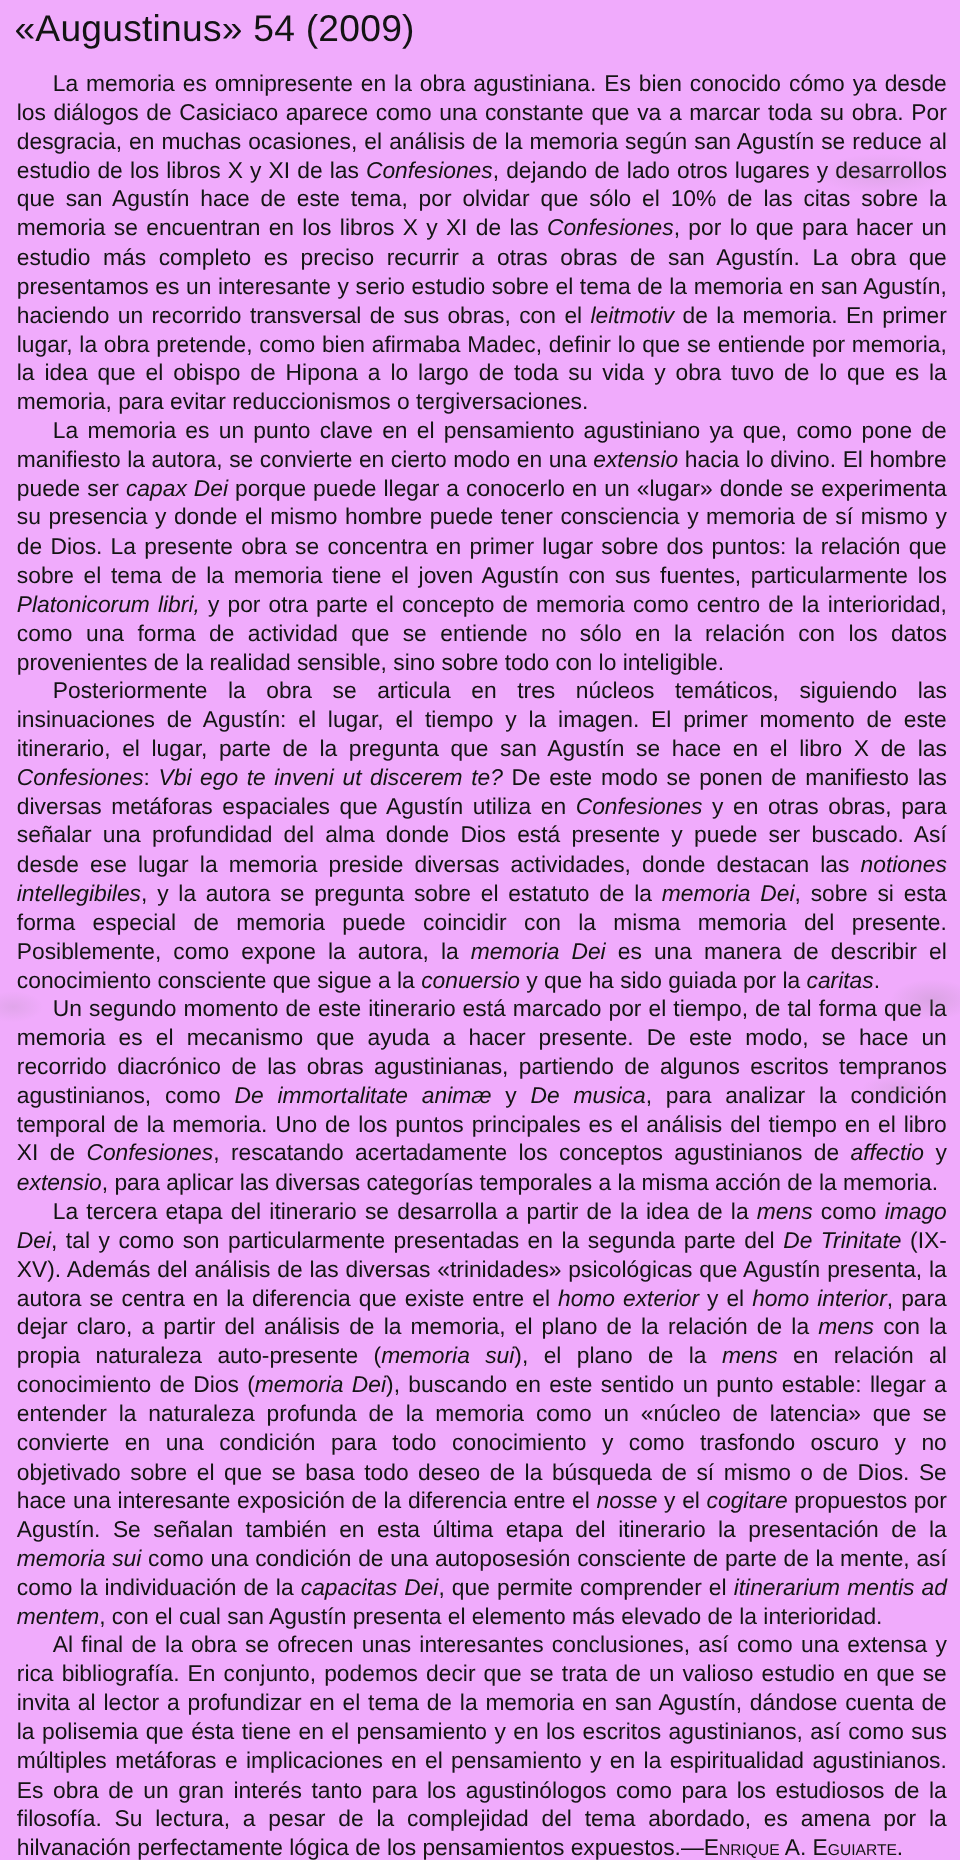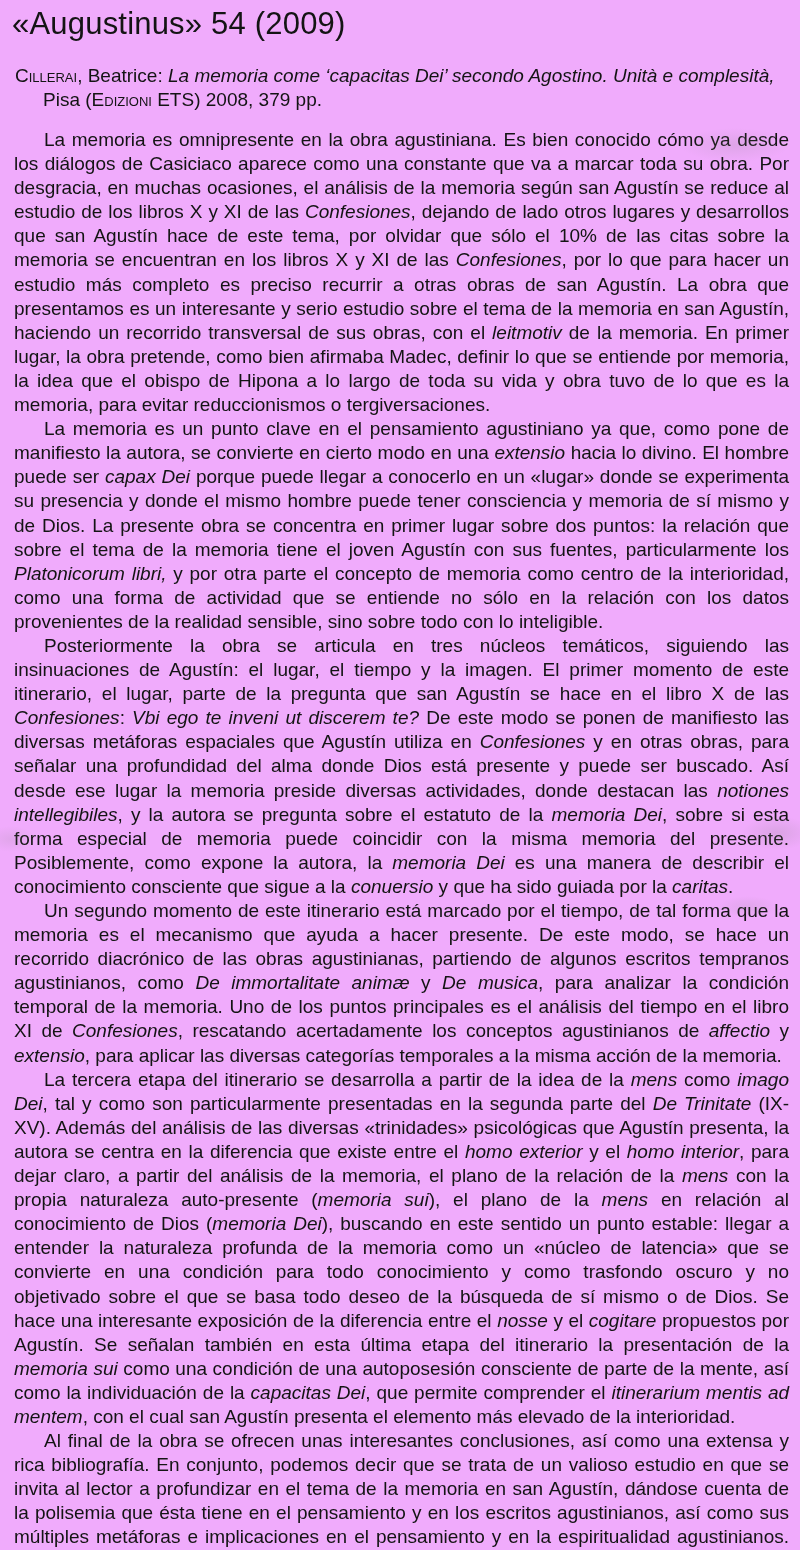--- a/index.html
+++ b/index.html
@@ -65,21 +65,20 @@
     background: radial-gradient(closest-side, rgba(130,130,128,0.14), rgba(130,130,128,0));
   }
 </style>
 </head>
 <body>
 
 <div class="page">
 
   <h1 class="journal-header">«Augustinus» 54 (2009)</h1>
 
-  <p class="citation"><span class="sc">Cillerai</span><span>, Beatrice: </span><span class="it">La memoria come ‘capacitas Dei’ secondo Agostino. Unità e complesità,</span><br><span>Pisa (</span><span class="sc">Edizioni&nbsp;ETS</span><span>) 2008, 379 pp.</span></p>
 
   <div class="body-text">
     <p class="para"><span>La memoria es omnipresente en la obra agustiniana. Es bien conocido cómo ya desde los diálogos de Casiciaco aparece como una constante que va a marcar toda su obra. Por desgracia, en muchas ocasiones, el análisis de la memoria según san Agustín se reduce al estudio de los libros X y XI de las </span><span class="it">Confesiones</span><span>, dejando de lado otros lugares y desarrollos que san Agustín hace de este tema, por olvidar que sólo el 10% de las citas sobre la memoria se encuentran en los libros X y XI de las </span><span class="it">Confesiones</span><span>, por lo que para hacer un estudio más completo es preciso recurrir a otras obras de san Agustín. La obra que presentamos es un interesante y serio estudio sobre el tema de la memoria en san Agustín, haciendo un recorrido transversal de sus obras, con el </span><span class="it">leitmotiv</span><span> de la memoria. En primer lugar, la obra pretende, como bien afirmaba Madec, definir lo que se entiende por memoria, la idea que el obispo de Hipona a lo largo de toda su vida y obra tuvo de lo que es la memoria, para evitar reduccionismos o tergiversaciones.</span></p>
     <p class="para"><span>La memoria es un punto clave en el pensamiento agustiniano ya que, como pone de manifiesto la autora, se convierte en cierto modo en una </span><span class="it">extensio</span><span> hacia lo divino. El hombre puede ser </span><span class="it">capax Dei</span><span> porque puede llegar a conocerlo en un «lugar» donde se experimenta su presencia y donde el mismo hombre puede tener consciencia y memoria de sí mismo y de Dios. La presente obra se concentra en primer lugar sobre dos puntos: la relación que sobre el tema de la memoria tiene el joven Agustín con sus fuentes, particularmente los </span><span class="it">Platonicorum libri,</span><span> y por otra parte el concepto de memoria como centro de la interioridad, como una forma de actividad que se entiende no sólo en la relación con los datos provenientes de la realidad sensible, sino sobre todo con lo inteligible.</span></p>
     <p class="para"><span>Posteriormente la obra se articula en tres núcleos temáticos, siguiendo las insinuaciones de Agustín: el lugar, el tiempo y la imagen. El primer momento de este itinerario, el lugar, parte de la pregunta que san Agustín se hace en el libro X de las </span><span class="it">Confesiones</span><span>: </span><span class="it">Vbi ego te inveni ut discerem te?</span><span> De este modo se ponen de manifiesto las diversas metáforas espaciales que Agustín utiliza en </span><span class="it">Confesiones</span><span> y en otras obras, para señalar una profundidad del alma donde Dios está presente y puede ser buscado. Así desde ese lugar la memoria preside diversas actividades, donde destacan las </span><span class="it">notiones intellegibiles</span><span>, y la autora se pregunta sobre el estatuto de la </span><span class="it">memoria Dei</span><span>, sobre si esta forma especial de memoria puede coincidir con la misma memoria del presente. Posiblemente, como expone la autora, la </span><span class="it">memoria Dei</span><span> es una manera de describir el conocimiento consciente que sigue a la </span><span class="it">conuersio</span><span> y que ha sido guiada por la </span><span class="it">caritas</span><span>.</span></p>
     <p class="para"><span>Un segundo momento de este itinerario está marcado por el tiempo, de tal forma que la memoria es el mecanismo que ayuda a hacer presente. De este modo, se hace un recorrido diacrónico de las obras agustinianas, partiendo de algunos escritos tempranos agustinianos, como </span><span class="it">De immortalitate animæ</span><span> y </span><span class="it">De musica</span><span>, para analizar la condición temporal de la memoria. Uno de los puntos principales es el análisis del tiempo en el libro XI de </span><span class="it">Confesiones</span><span>, rescatando acertadamente los conceptos agustinianos de </span><span class="it">affectio</span><span> y </span><span class="it">extensio</span><span>, para aplicar las diversas categorías temporales a la misma acción de la memoria.</span></p>
     <p class="para"><span>La tercera etapa del itinerario se desarrolla a partir de la idea de la </span><span class="it">mens</span><span> como </span><span class="it">imago Dei</span><span>, tal y como son particularmente presentadas en la segunda parte del </span><span class="it">De Trinitate</span><span> (IX-XV). Además del análisis de las diversas «trinidades» psicológicas que Agustín presenta, la autora se centra en la diferencia que existe entre el </span><span class="it">homo exterior</span><span> y el </span><span class="it">homo interior</span><span>, para dejar claro, a partir del análisis de la memoria, el plano de la relación de la </span><span class="it">mens</span><span> con la propia naturaleza auto-presente (</span><span class="it">memoria sui</span><span>), el plano de la </span><span class="it">mens</span><span> en relación al conocimiento de Dios (</span><span class="it">memoria Dei</span><span>), buscando en este sentido un punto estable: llegar a entender la naturaleza profunda de la memoria como un «núcleo de latencia» que se convierte en una condición para todo conocimiento y como trasfondo oscuro y no objetivado sobre el que se basa todo deseo de la búsqueda de sí mismo o de Dios. Se hace una interesante exposición de la diferencia entre el </span><span class="it">nosse</span><span> y el </span><span class="it">cogitare</span><span> propuestos por Agustín. Se señalan también en esta última etapa del itinerario la presentación de la </span><span class="it">memoria sui</span><span> como una condición de una autoposesión consciente de parte de la mente, así como la individuación de la </span><span class="it">capacitas Dei</span><span>, que permite comprender el </span><span class="it">itinerarium mentis ad mentem</span><span>, con el cual san Agustín presenta el elemento más elevado de la interioridad.</span></p>
     <p class="para"><span>Al final de la obra se ofrecen unas interesantes conclusiones, así como una extensa y rica bibliografía. En conjunto, podemos decir que se trata de un valioso estudio en que se invita al lector a profundizar en el tema de la memoria en san Agustín, dándose cuenta de la polisemia que ésta tiene en el pensamiento y en los escritos agustinianos, así como sus múltiples metáforas e implicaciones en el pensamiento y en la espiritualidad agustinianos. Es obra de un gran interés tanto para los agustinólogos como para los estudiosos de la filosofía. Su lectura, a pesar de la complejidad del tema abordado, es amena por la hilvanación perfectamente lógica de los pensamientos expuestos.—</span><span class="sc">Enrique A. Eguiarte</span><span>.</span></p>
   </div>
 

